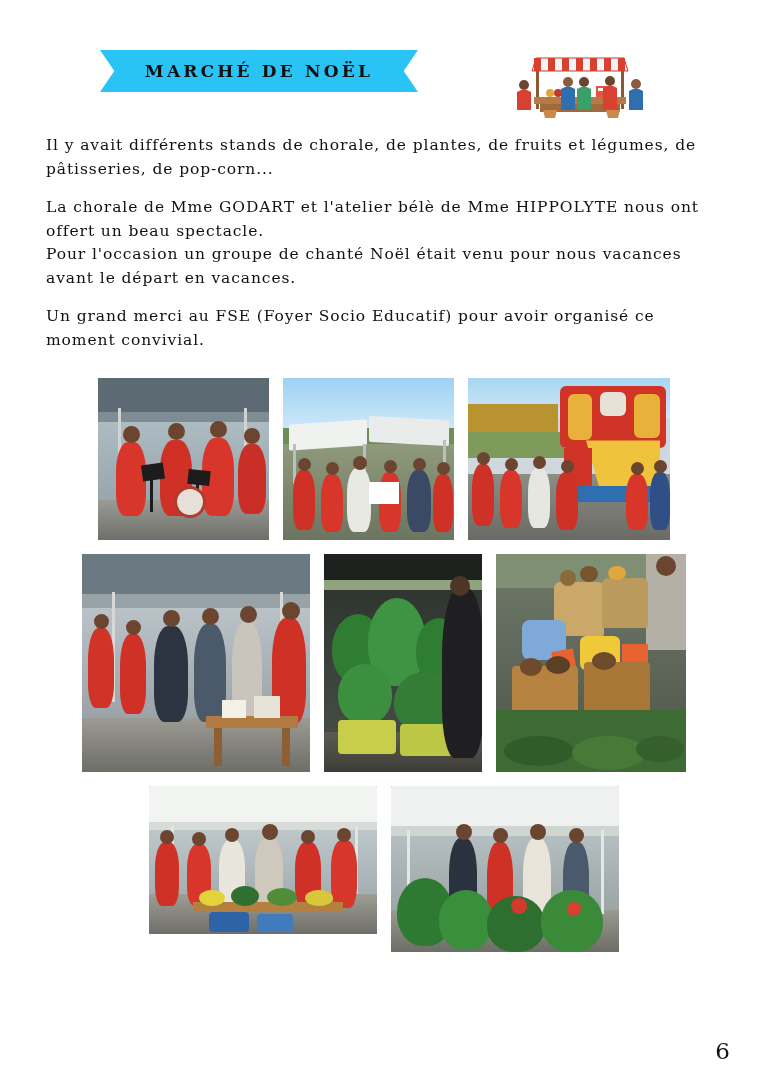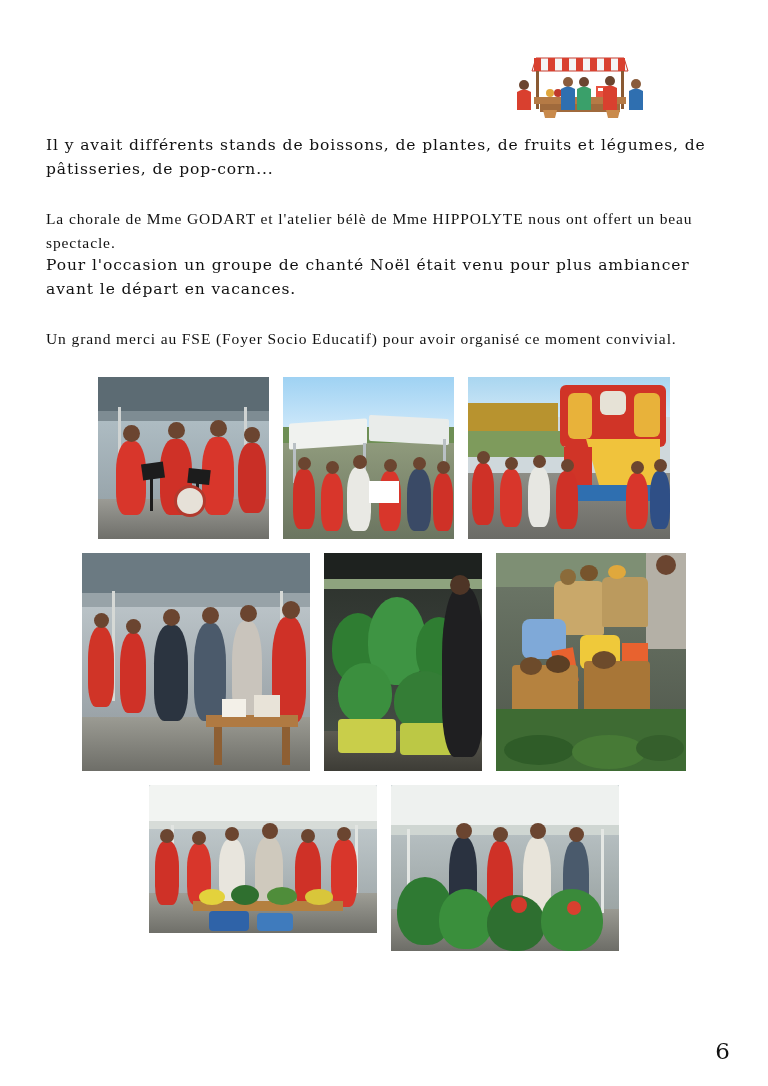--- a/index.html
+++ b/index.html
@@ -86,22 +86,21 @@
     font-family: "DejaVu Serif", serif;
     font-size: 15.5px;
     line-height: 1.52;
     letter-spacing: 0.9px;
     color: #111;
   }
   .article p {
     margin: 0;
   }
   .article p.gap {
-    margin-top: 26px;
-    font-family: Liberation Serif, serif;
+    margin-top: 15px;
   }
 
   
   .photos {
     margin: 26px 0 0 0;
     position: relative;
   }
   .photo-row {
     display: flex;
     justify-content: center;
@@ -170,20 +169,24 @@
     color: #111;
   }
 </style>
 </head>
 <body>
 
 <div class="page">
 
 
   <div class="banner-zone">
+    <div class="ribbon">
+      <div class="ribbon-shape"></div>
+      <div class="ribbon-title">MARCHÉ DE NOËL</div>
+    </div>
 
     <div class="market-illo">
       <svg viewBox="0 0 140 80" width="140" height="80" xmlns="http://www.w3.org/2000/svg">
 
         <path d="M26 18 H114 L118 31 H22 Z" fill="#f4f4f4" stroke="#c73c2e" stroke-width="1"></path>
         <g fill="#d9402f">
           <rect x="24" y="18" width="7" height="13"></rect>
           <rect x="38" y="18" width="7" height="13"></rect>
           <rect x="52" y="18" width="7" height="13"></rect>
           <rect x="66" y="18" width="7" height="13"></rect>
@@ -216,23 +219,23 @@
           <path d="M93 48 q7 -5 14 0 v22 h-14 z" fill="#d9402f"></path>
         </g>
 
         <path d="M33 70 h14 l-2 8 h-10 z" fill="#c98a4b"></path>
         <path d="M96 70 h14 l-2 8 h-10 z" fill="#c98a4b"></path>
       </svg>
     </div>
   </div>
 
   <div class="article">
-    <p>Il y avait différents stands de boissons, de plantes, de fruits et légumes, de pâtisseries, de pop-corn...</p>
+    <p>Il y avait différents stands de chorale, de plantes, de fruits et légumes, de pâtisseries, de pop-corn...</p>
     <p class="gap">La chorale de Mme GODART et l'atelier bélè de Mme HIPPOLYTE nous ont offert un beau spectacle.</p>
-    <p>Pour l'occasion un groupe de chanté Noël était venu pour plus ambiancer avant le départ en vacances.</p>
+    <p>Pour l'occasion un groupe de chanté Noël était venu pour nous vacances avant le départ en vacances.</p>
     <p class="gap">Un grand merci au FSE (Foyer Socio Educatif) pour avoir organisé ce moment convivial.</p>
   </div>
 
   <div class="photos">
 
     <div class="photo-row">
 
       <div class="photo" style="width:171px;height:162px;">
         <div style="position:absolute;inset:0;background:linear-gradient(#b9c8cf,#8e9aa0);"></div>
         <div class="roof" style="left:0;top:0;width:171px;height:34px;background:#5c6b73;"></div>

